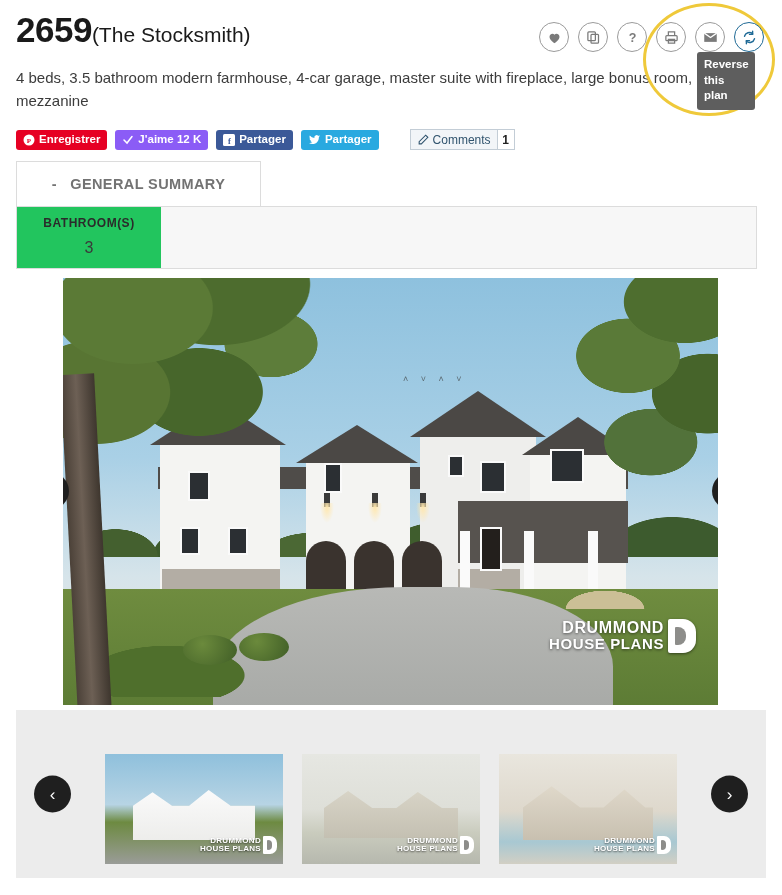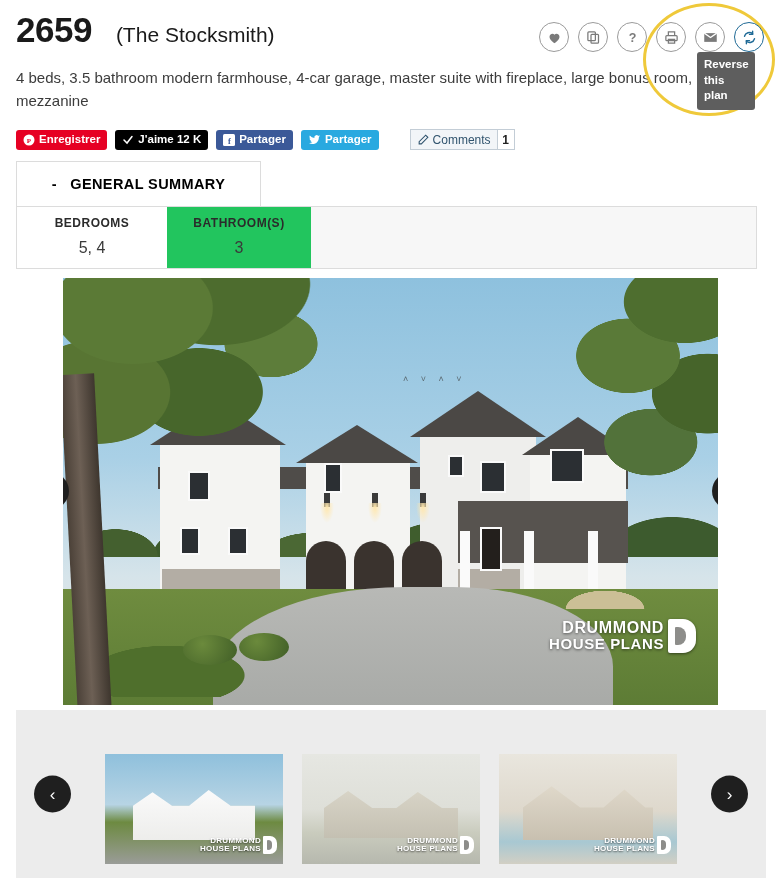--- a/index.html
+++ b/index.html
@@ -16,21 +16,21 @@
 
   
   .header {
     position: relative;
     padding: 12px 16px 0 16px;
     height: 66px;
   }
   .title-row {
     display: flex;
     align-items: baseline;
-    gap: 24px;
+    gap: 0;
   }
   .plan-number {
     font-size: 35px;
     font-weight: bold;
     color: #1a1a1a;
     letter-spacing: -0.5px;
     line-height: 1;
   }
   .plan-name {
     font-size: 21px;
@@ -118,21 +118,21 @@
     padding: 0 7px;
     border-radius: 3px;
     font-size: 11.5px;
     font-weight: bold;
     color: #ffffff;
     white-space: nowrap;
     line-height: 1;
   }
   .sbtn svg { display: block; flex: none; }
   .sbtn-pin  { background: #e60023; }
-  .sbtn-like { background: #000000; }
+  .sbtn-like { background: #8b5cf6; }
   .sbtn-share{ background: #3b5998; }
   .sbtn-tweet{ background: #29a9e0; }
 
   .comments-wrap {
     margin-left: 23px;
     display: inline-flex;
     align-items: stretch;
     height: 21px;
     font-size: 12px;
   }
@@ -164,21 +164,21 @@
     margin: 6px 16px 0 16px;
     width: 495px;
   }
   .tab {
     flex: none;
     padding: 14px 23px;
     text-align: center;
     font-size: 14.5px;
     font-weight: bold;
     letter-spacing: 0.4px;
-    color: #000000;
+    color: #737373;
     border: 1px solid #dcdcdc;
     border-bottom: none;
   }
   .tab-general { width: 245px; background: #ffffff; }
   .tab-technical { width: 250px; background: #efefef; border-left: none; }
 
   
   .stats {
     margin: 0 16px;
     width: 741px;
@@ -530,24 +530,20 @@
 
 <div class="tabs">
   <div class="tab tab-general">
     <span>-</span>
     &nbsp;
     <span>GENERAL SUMMARY</span>
   </div>
 </div>
 
 <div class="stats">
-  <div class="stat stat-bedrooms">
-    <div class="stat-label">BEDROOMS</div>
-    <div class="stat-value">5, 4</div>
-  </div>
   <div class="stat stat-bathrooms">
     <div class="stat-label">BATHROOM(S)</div>
     <div class="stat-value">3</div>
   </div>
   <div class="stat-filler"></div>
 </div>
 
 <div class="hero">
   <div class="sky"></div>
   <div class="birds">˄ ˅ ˄ ˅</div>

